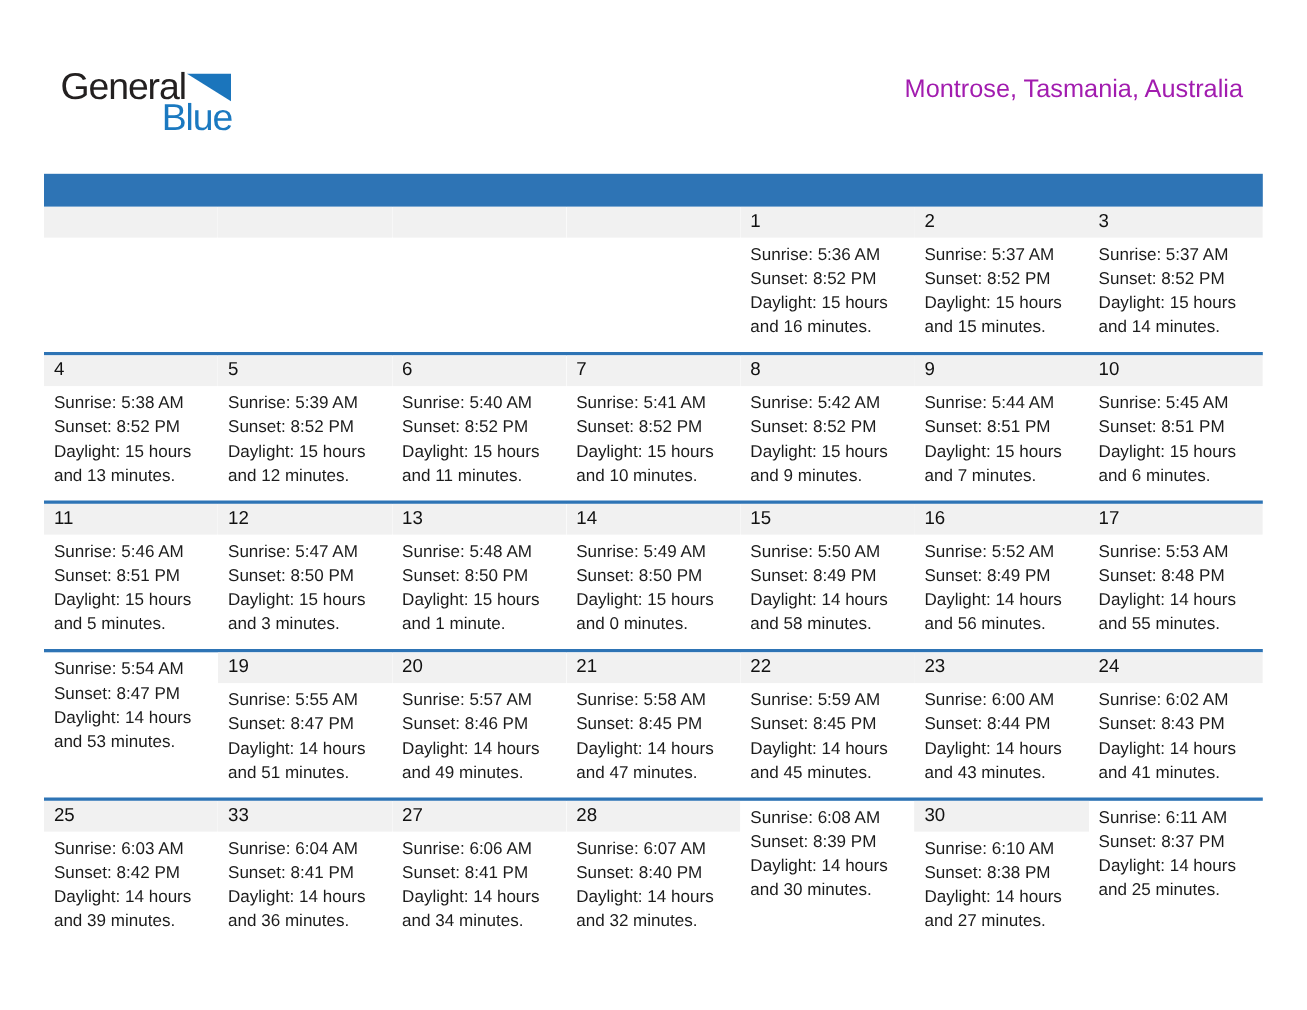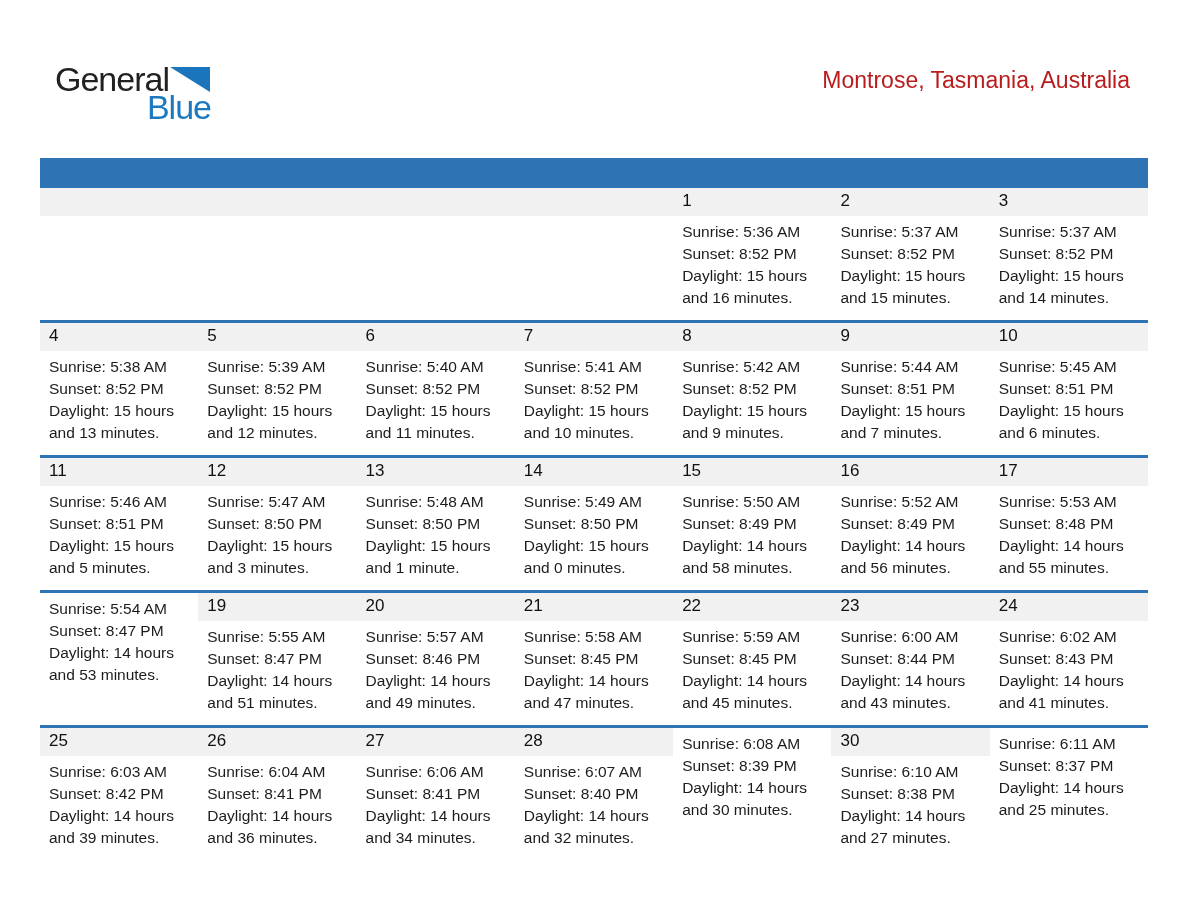--- a/index.html
+++ b/index.html
@@ -27,21 +27,21 @@
     border-left: 40px solid transparent;
   }
   .logo-blue {
     font-size: 34px; line-height: 30px; color: #1b79c0;
     letter-spacing: -1px; text-align: right; margin-top: -4px; padding-right: 4px;
     font-weight: 400;
   }
 
   .titles { position: absolute; right: 58px; top: 60px; text-align: right; }
   .month-title { font-size: 39px; line-height: 42px; color: #181818; font-weight: 400; }
-  .location   { font-size: 23px; line-height: 30px; color: #b91c1c; margin-top: 5px; font-weight: 400; }
+  .location   { font-size: 23px; line-height: 30px; color: #a21caf; margin-top: 5px; font-weight: 400; }
 
   
   .cal { position: absolute; left: 40px; top: 158px; width: 1108px; }
 
   .cal-head {
     display: grid; grid-template-columns: repeat(7, 1fr);
     background: #2e74b5; height: 30px; align-items: center;
   }
   .cal-head-cell {
     color: #fef9c3; font-size: 17px; padding-left: 18px; font-weight: 400;
@@ -338,21 +338,21 @@
           <div class="day-cell">
             <div class="day-num">25</div>
             <div class="day-body">
               <div class="day-line">Sunrise: 6:03 AM</div>
               <div class="day-line">Sunset: 8:42 PM</div>
               <div class="day-line">Daylight: 14 hours</div>
               <div class="day-line">and 39 minutes.</div>
             </div>
           </div>
           <div class="day-cell">
-            <div class="day-num">26</div>
+            <div class="day-num">33</div>
             <div class="day-body">
               <div class="day-line">Sunrise: 6:04 AM</div>
               <div class="day-line">Sunset: 8:41 PM</div>
               <div class="day-line">Daylight: 14 hours</div>
               <div class="day-line">and 36 minutes.</div>
             </div>
           </div>
           <div class="day-cell">
             <div class="day-num">27</div>
             <div class="day-body">

